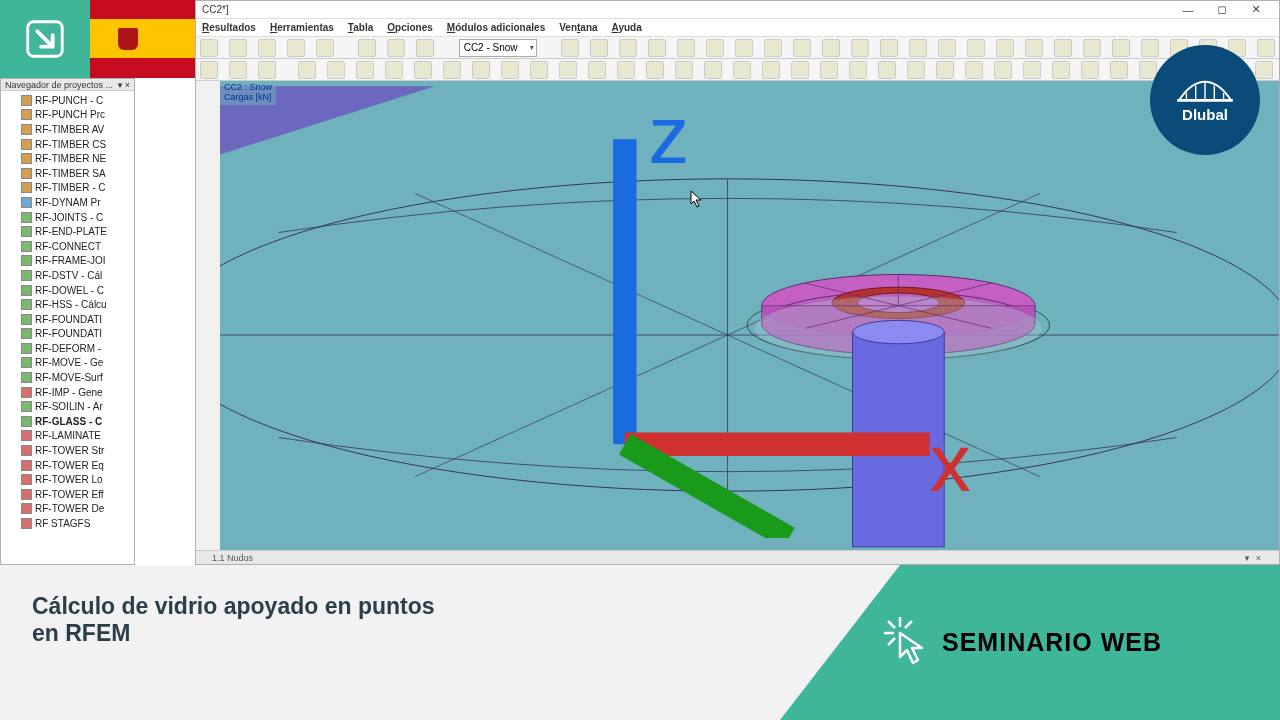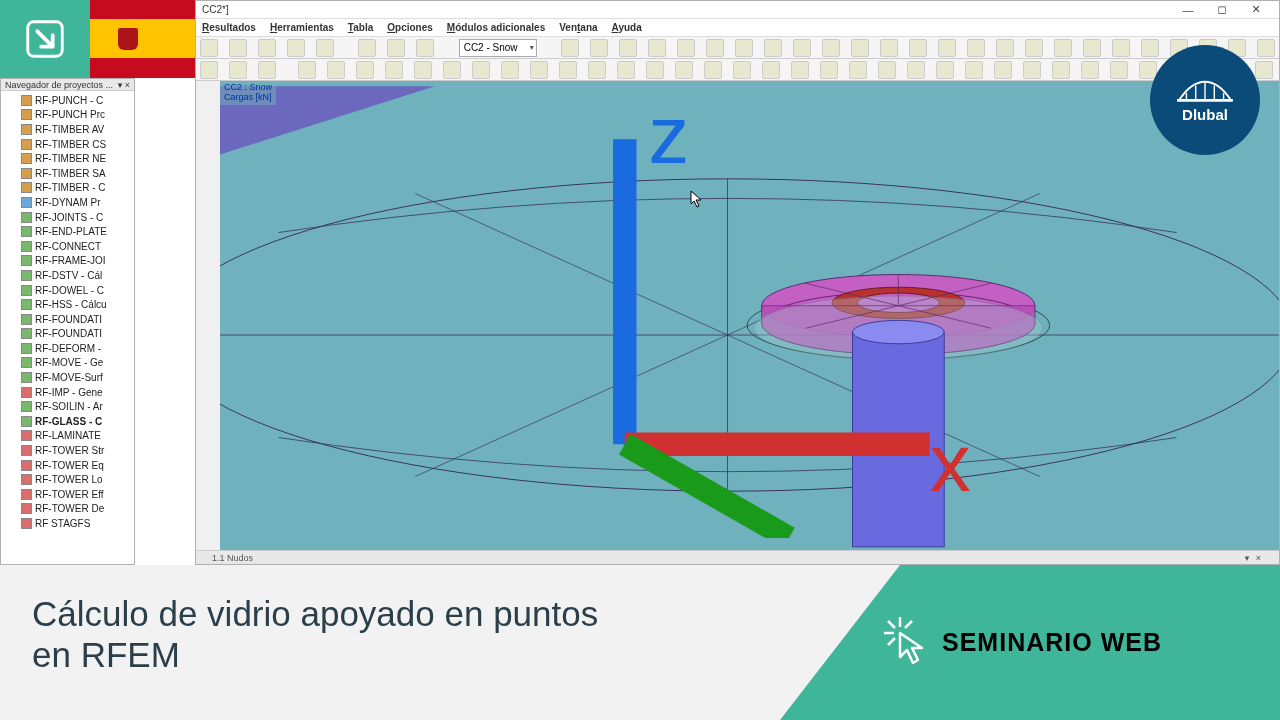--- a/index.html
+++ b/index.html
@@ -52,21 +52,21 @@
 
 .bottom-tab { position: absolute; bottom: 0; left: 0; right: 0; height: 14px; background: #e8e8e8; border-top: 1px solid #ccc; font-size: 9px; color: #555; padding: 0 16px; display: flex; align-items: center; }
 .bottom-tab .pin { margin-left: auto; letter-spacing: 2px; }
 
 
 .cursor { position: absolute; top: 190px; left: 690px; z-index: 40; font-size: 14px; color: #000; }
 
 
 .banner { position: absolute; bottom: 0; left: 0; right: 0; height: 155px; background: #f2f2f2; display: flex; }
 .banner-left { flex: 0 0 780px; padding: 28px 18px 0 32px; }
-.banner-title { font-size: 35px; font-weight: 400; color: #2a3f4a; line-height: 1.18; }
+.banner-title { font-size: 23px; font-weight: 700; color: #2a3f4a; line-height: 1.18; }
 .banner-right { flex: 1; position: relative; background: #3fb59a; clip-path: polygon(120px 0, 100% 0, 100% 100%, 0 100%); display: flex; align-items: center; justify-content: center; }
 .banner-right .cursor-ico { position: absolute; left: 100px; top: 48px; }
 .banner-right .label { color: #000000; font-size: 25px; font-weight: 700; letter-spacing: 1px; margin-left: 44px; }
 </style>
 </head>
 <body>
 
 <div class="badge-arrow">
   <svg viewBox="0 0 48 48">
       <rect x="6" y="6" width="36" height="36" rx="6" fill="none" stroke="#fff" stroke-width="3"></rect>

